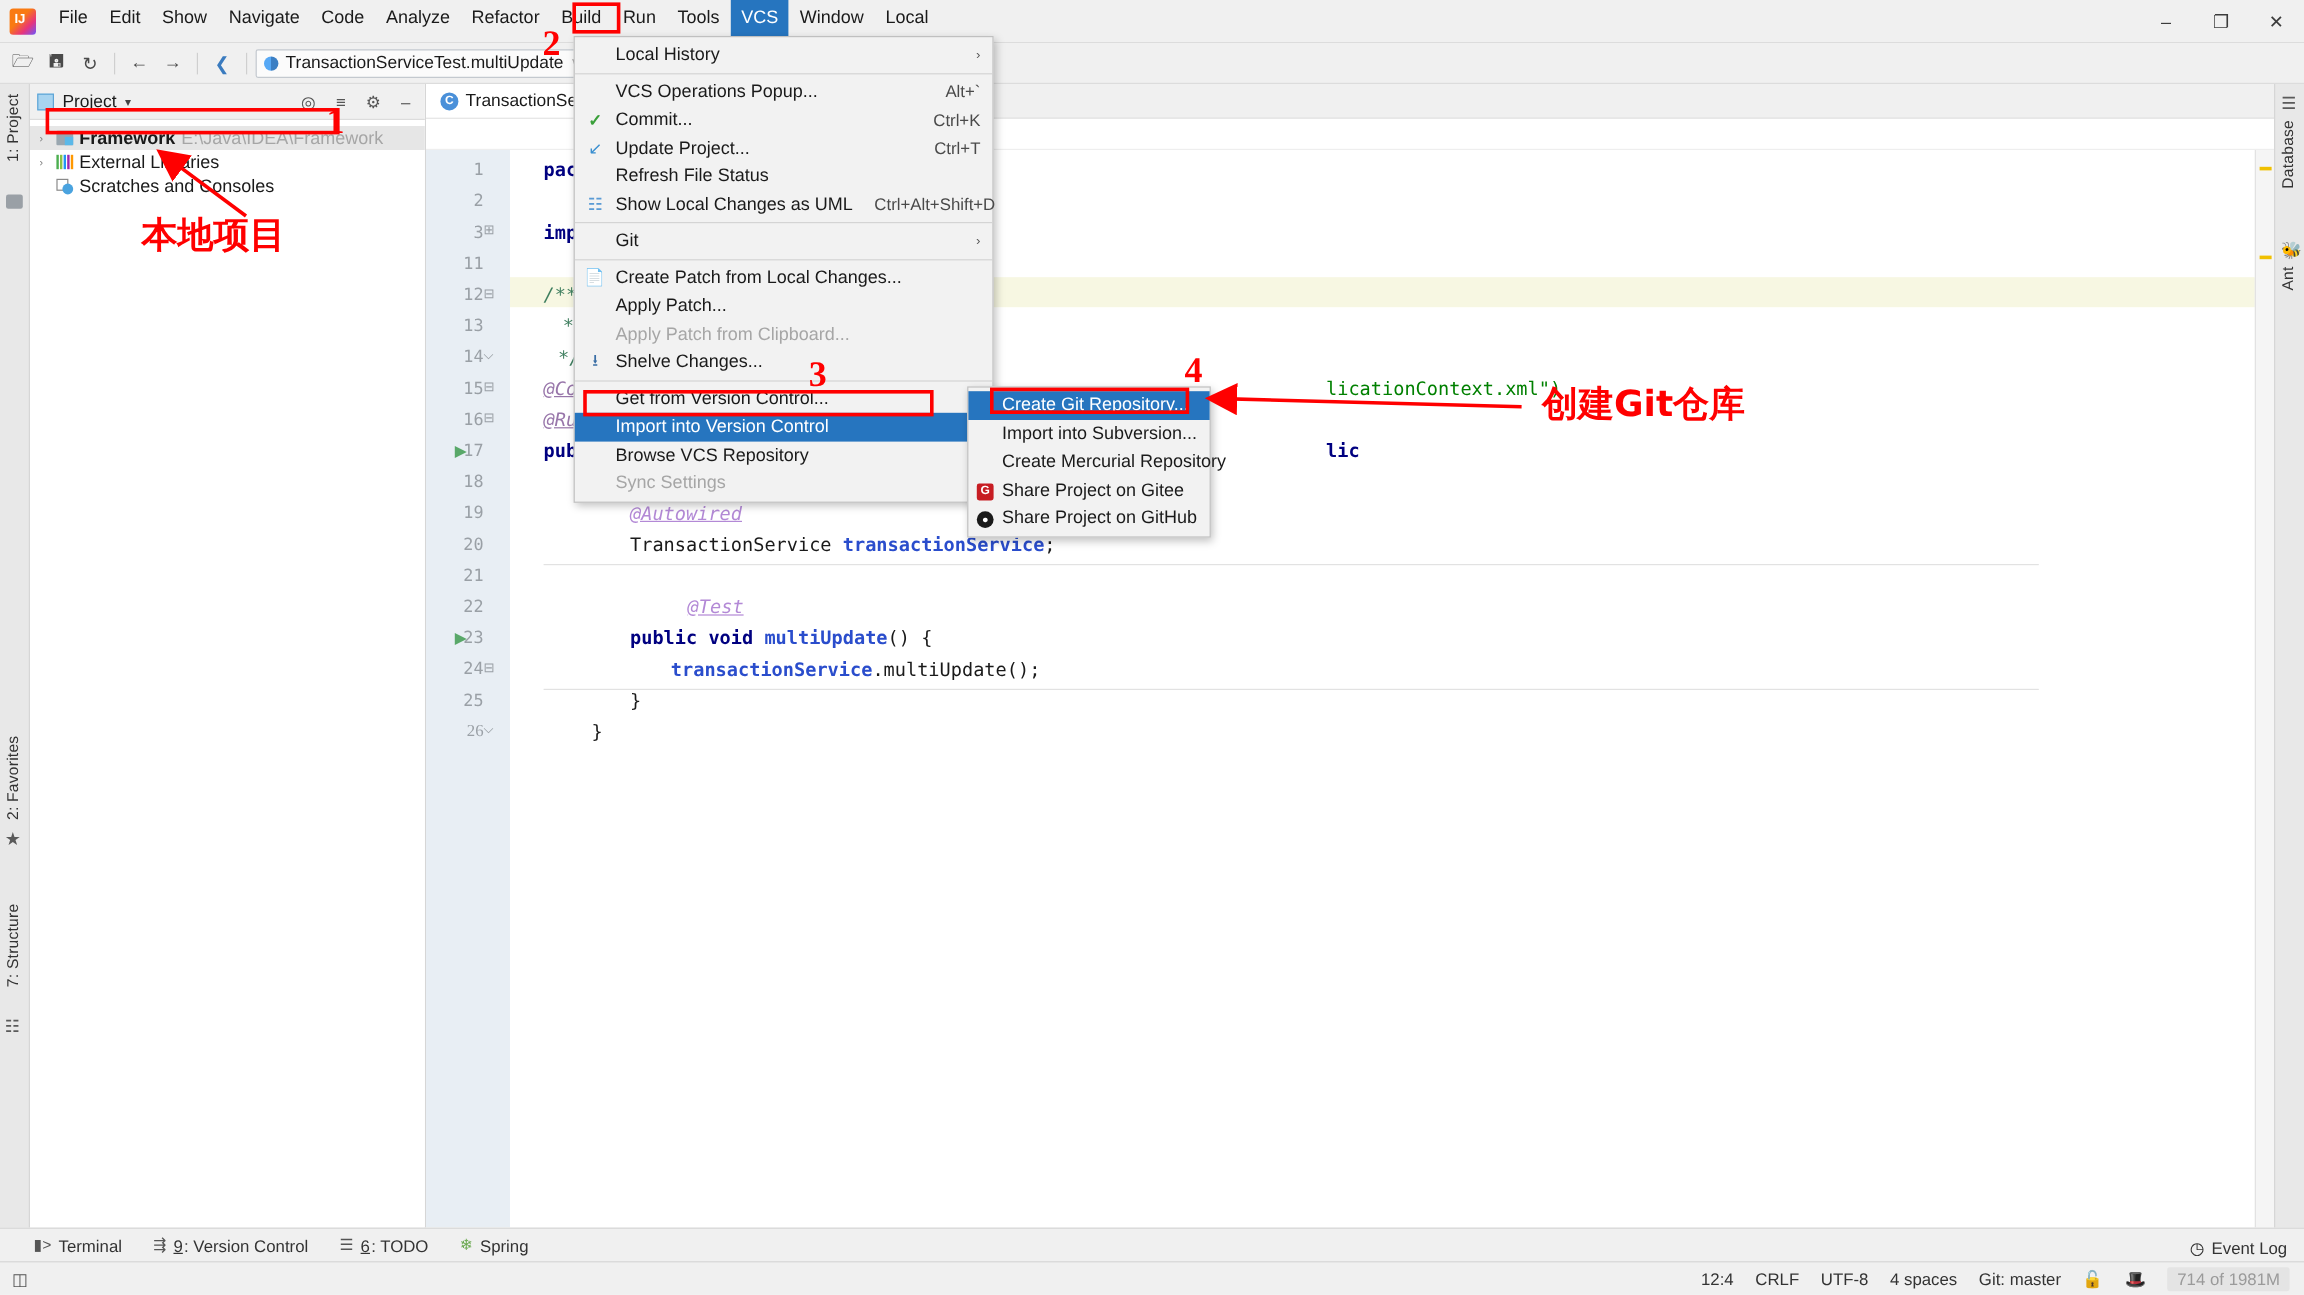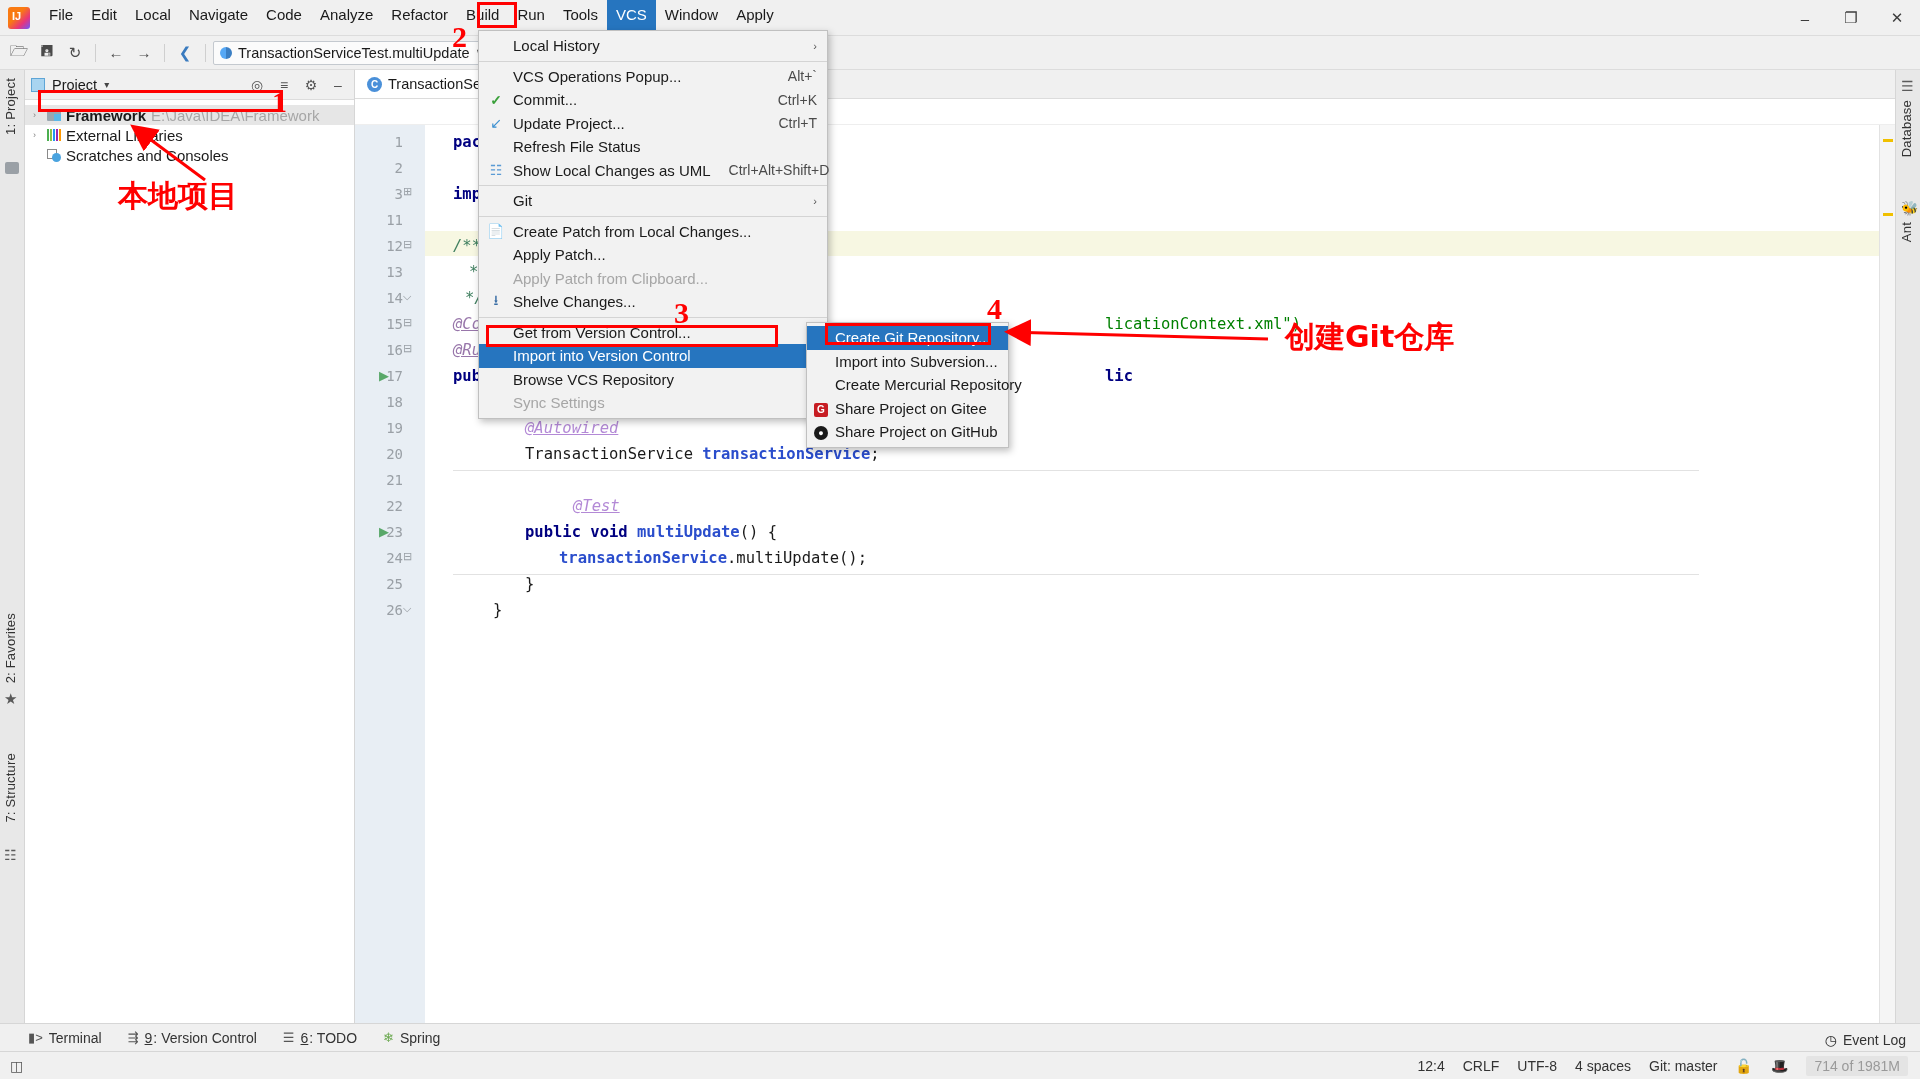--- a/index.html
+++ b/index.html
@@ -179,31 +179,31 @@
 <body>
 
 <div class="titlebar">
   <div class="ij-logo">
     <div class="sq"></div>
       <div class="ij">IJ</div>
   </div>
   <div class="menubar">
     <div class="mi">File</div>
     <div class="mi">Edit</div>
-    <div class="mi">Local</div>
+    <div class="mi">Show</div>
     <div class="mi">Navigate</div>
     <div class="mi">Code</div>
     <div class="mi">Analyze</div>
     <div class="mi">Refactor</div>
     <div class="mi">Build</div>
     <div class="mi">Run</div>
     <div class="mi">Tools</div>
     <div class="mi active">VCS</div>
     <div class="mi">Window</div>
-    <div class="mi">Apply</div>
+    <div class="mi">Local</div>
   </div>
   <div class="winbtns">
     <div class="winbtn">–</div>
     <div class="winbtn">❐</div>
     <div class="winbtn close">✕</div>
   </div>
 </div>
 
 <div class="toolbar">
   <div class="tb-ic">🗁</div>
@@ -302,21 +302,21 @@
         <div class="gnum" style="top:217px;">16</div>
         <div class="gnum" style="top:243px;">17</div>
         <div class="gnum" style="top:269px;">18</div>
         <div class="gnum" style="top:295px;">19</div>
         <div class="gnum" style="top:321px;">20</div>
         <div class="gnum" style="top:347px;">21</div>
         <div class="gnum" style="top:373px;">22</div>
         <div class="gnum" style="top:399px;">23</div>
         <div class="gnum" style="top:425px;">24</div>
         <div class="gnum" style="top:451px;">25</div>
-        <div class="gnum" style="top:477px;">26</div>
+        <div class="gnum" style="top:477px;font-family:Liberation Serif, serif;">26</div>
         <div class="gmark" style="top:60px;">⊞</div>
         <div class="gmark" style="top:113px;">⊟</div>
         <div class="gmark" style="top:165px;">⌵</div>
         <div class="gmark" style="top:191px;">⊟</div>
         <div class="gmark" style="top:217px;">⊟</div>
         <div class="gicon" style="top:243px;">▶</div>
         <div class="gicon" style="top:399px;">▶</div>
         <div class="gmark" style="top:425px;">⊟</div>
         <div class="gmark" style="top:477px;">⌵</div>
       </div>

